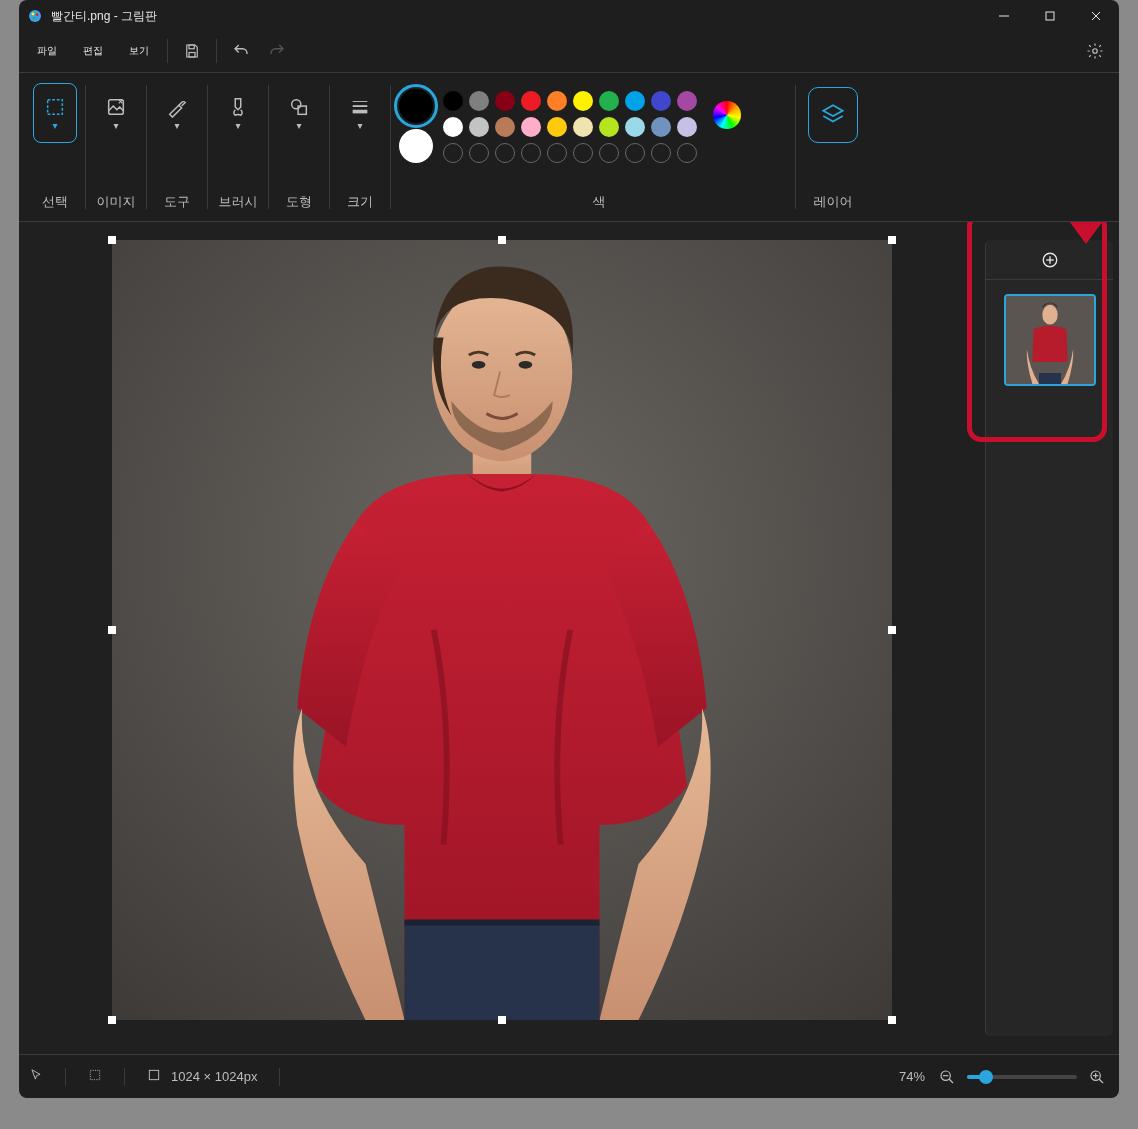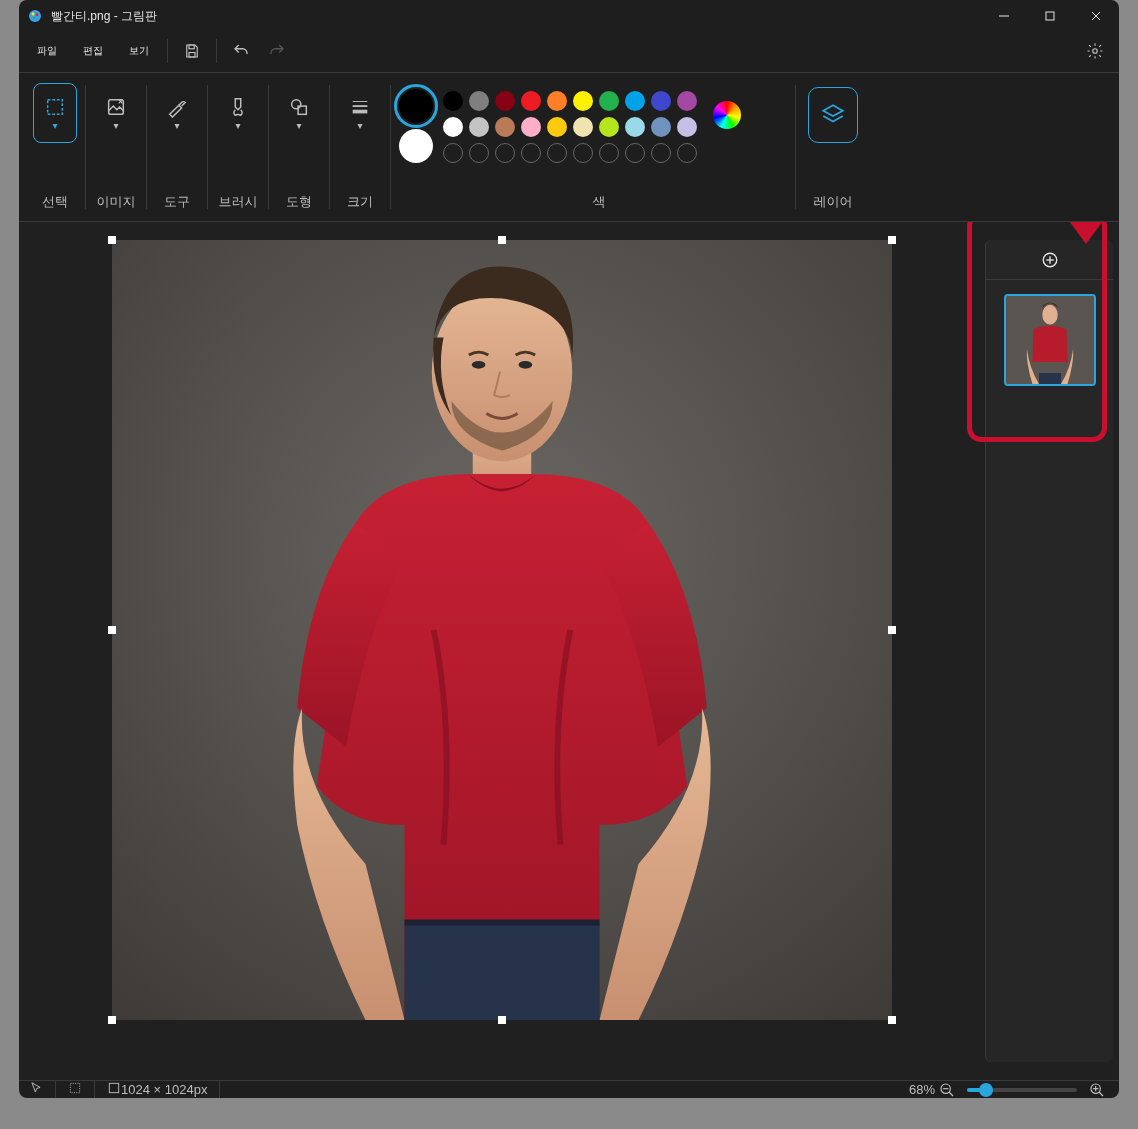--- a/index.html
+++ b/index.html
@@ -105,23 +105,23 @@
     display:flex;flex-direction:column;align-items:center;
     margin-top:18px;margin-right:6px;margin-bottom:18px;border-radius:6px;
   }
   .layer-add{width:100%;height:40px;display:flex;align-items:center;justify-content:center;color:var(--text);border-bottom:1px solid var(--divider);}
   .layer-thumb{margin-top:14px;width:92px;height:92px;border:2px solid var(--accent);border-radius:4px;background:#555;position:relative;overflow:hidden;}
   
   .anno-box{position:absolute;border:5px solid #c8102e;border-radius:14px;pointer-events:none;}
   .anno-arrow{position:absolute;pointer-events:none;}
   
   .statusbar{
-    height:18px;border-top:1px solid var(--divider);
+    height:44px;border-top:1px solid var(--divider);
     display:flex;align-items:center;color:var(--muted);font-size:13px;
-    padding:2px 10px;
+    padding:2px 10px;gap:10px;
   }
   .sdiv{width:1px;height:18px;background:var(--divider);margin:0 12px;}
   .statusbar .spacer{flex:1;}
   .zoom-slider{display:flex;align-items:center;gap:8px;}
   .slider-track{width:110px;height:4px;background:#444;border-radius:2px;position:relative;}
   .slider-thumb{position:absolute;top:-5px;left:12px;width:14px;height:14px;border-radius:50%;background:var(--accent);}
   .zbtn{width:24px;height:24px;display:flex;align-items:center;justify-content:center;color:var(--muted);}
 </style>
 </head>
 <body>
@@ -426,21 +426,21 @@
     </span>
     <div class="sdiv"></div>
     <span>
       <svg width="14" height="14" viewBox="0 0 24 24" fill="none" stroke="currentColor" stroke-width="1.6">
           <rect x="4" y="4" width="16" height="16"></rect>
         </svg>
     </span>
     <span>1024 × 1024px</span>
     <div class="sdiv"></div>
     <div class="spacer"></div>
-    <span>68%</span>
+    <span>74%</span>
     <div class="zoom-slider">
       <div class="zbtn">
         <svg width="16" height="16" viewBox="0 0 24 24" fill="none" stroke="currentColor" stroke-width="1.8">
             <circle cx="10" cy="10" r="7"></circle>
             <line x1="15" y1="15" x2="21" y2="21"></line>
             <line x1="6" y1="10" x2="14" y2="10"></line>
           </svg>
       </div>
       <div class="slider-track">
         <div style="position:absolute;left:0;top:0;height:100%;width:18px;background:var(--accent);border-radius:2px;"></div>

